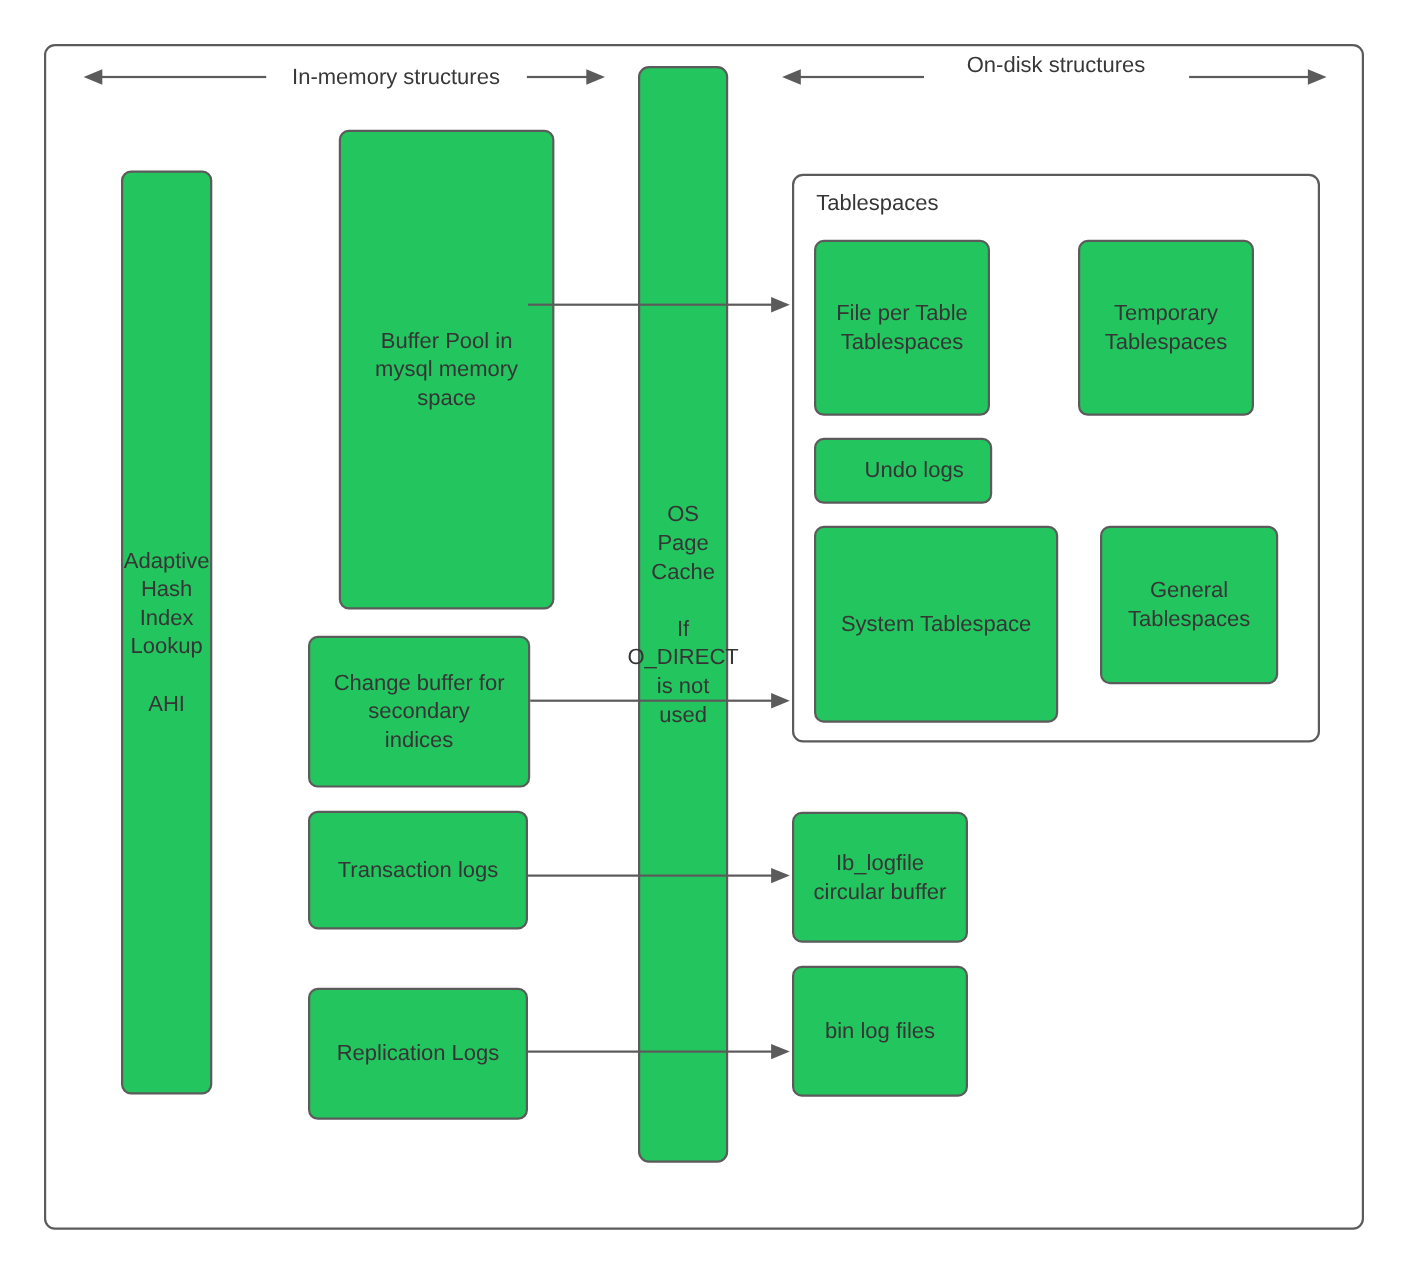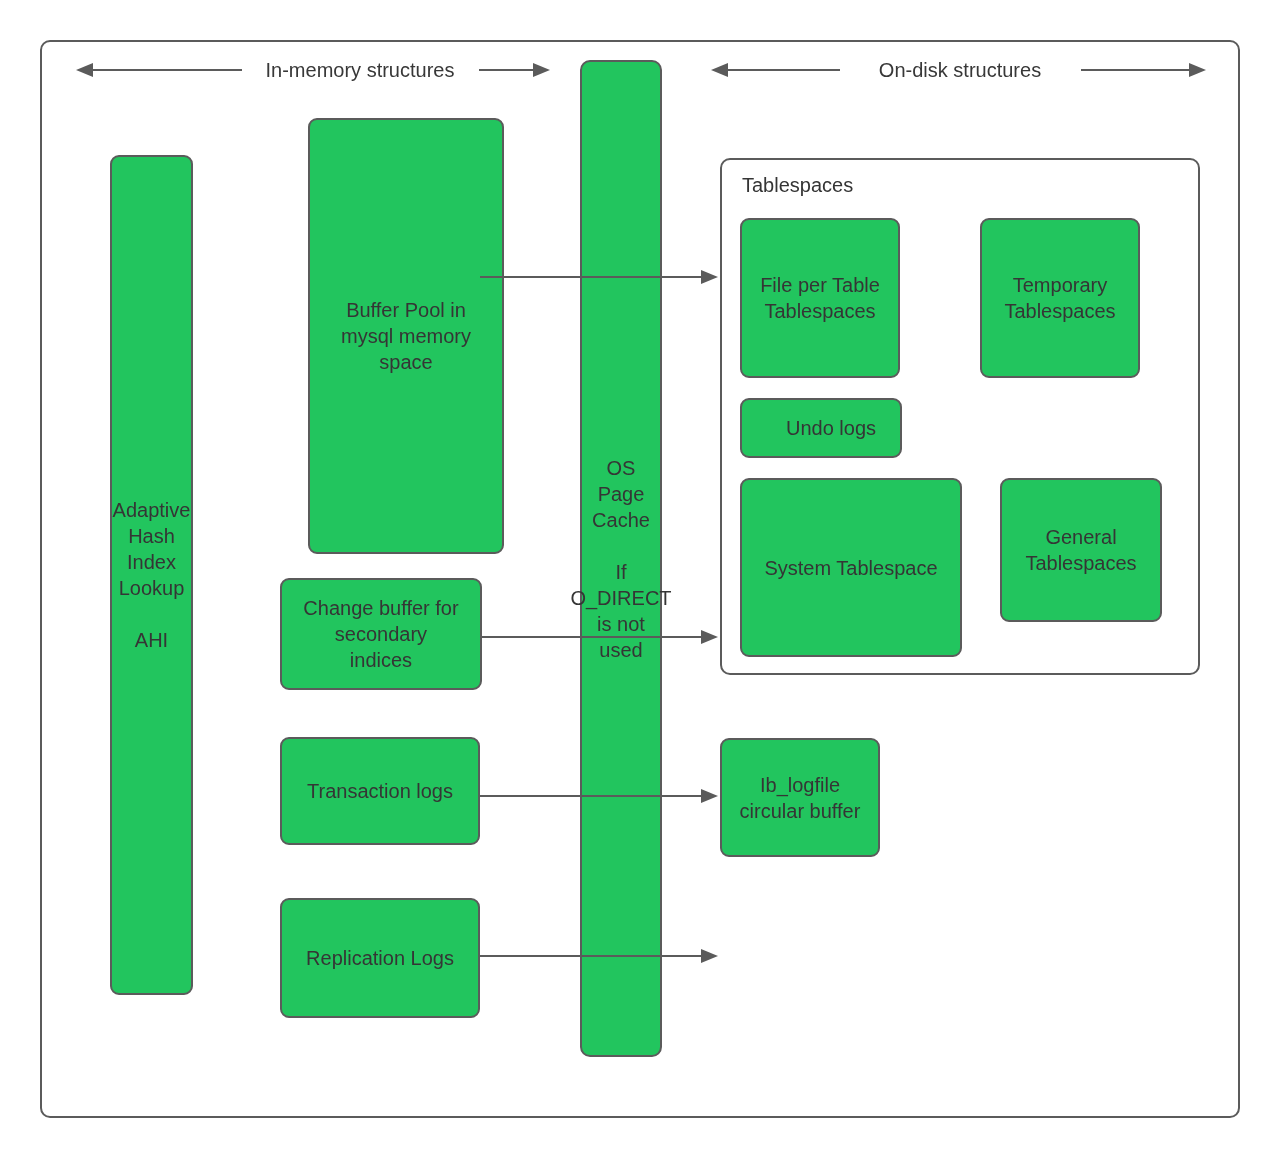--- a/index.html
+++ b/index.html
@@ -89,36 +89,36 @@
   <div class="container-box" style="left:40px; top:40px; width:1200px; height:1078px; border-radius:10px;"></div>
 
   <div class="head-left" style="left:76px; top:63px;"></div>
   <div class="edge-line" style="left:92px; top:69px; width:150px;"></div>
   <div class="hdr-label" style="left:235px; top:57px; width:250px;text-align:center;">In-memory structures</div>
   <div class="edge-line" style="left:479px; top:69px; width:55px;"></div>
   <div class="head-right" style="left:533px; top:63px;"></div>
 
   <div class="head-left" style="left:711px; top:63px;"></div>
   <div class="edge-line" style="left:727px; top:69px; width:113px;"></div>
-  <div class="hdr-label" style="left:835px; top:57px; width:250px;">On-disk structures</div>
+  <div class="hdr-label" style="left:835px; top:46px; width:250px;">On-disk structures</div>
   <div class="edge-line" style="left:1081px; top:69px; width:109px;"></div>
   <div class="head-right" style="left:1189px; top:63px;"></div>
 
   <div class="node" style="left:110px; top:155px; width:83px; height:840px;">Adaptive
 Hash
 Index
 Lookup
 
 AHI</div>
 
   <div class="node" style="left:280px; top:118px; width:196px; height:436px;margin-left:28px;">Buffer Pool in
 mysql memory
 space</div>
 
-  <div class="node" style="left:280px; top:578px; width:202px; height:112px;">Change buffer for
+  <div class="node" style="left:280px; top:578px; width:202px; height:138px;">Change buffer for
 secondary
 indices</div>
 
   <div class="node" style="left:280px; top:737px; width:200px; height:108px;">Transaction logs</div>
 
   <div class="node" style="left:280px; top:898px; width:200px; height:120px;">Replication Logs</div>
 
   <div class="node no-wrap" style="left:580px; top:60px; width:82px; height:997px; border-radius:10px; overflow:visible;">OS
 Page
 Cache
@@ -140,20 +140,21 @@
   <div class="node" style="left:740px; top:398px; width:162px; height:60px;padding-left:20px;">Undo logs</div>
 
   <div class="node" style="left:740px; top:478px; width:222px; height:179px;">System Tablespace</div>
 
   <div class="node" style="left:1000px; top:478px; width:162px; height:144px;">General
 Tablespaces</div>
 
   <div class="node" style="left:720px; top:738px; width:160px; height:119px;">Ib_logfile
 circular buffer</div>
 
+  <div class="node" style="left:720px; top:878px; width:160px; height:119px;">bin log files</div>
 
   <div class="edge-line" style="left:480px; top:276px; width:222px;"></div>
   <div class="head-right" style="left:701px; top:270px;"></div>
 
   <div class="edge-line" style="left:482px; top:636px; width:220px;"></div>
   <div class="head-right" style="left:701px; top:630px;"></div>
 
   <div class="edge-line" style="left:480px; top:795px; width:222px;"></div>
   <div class="head-right" style="left:701px; top:789px;"></div>
 

